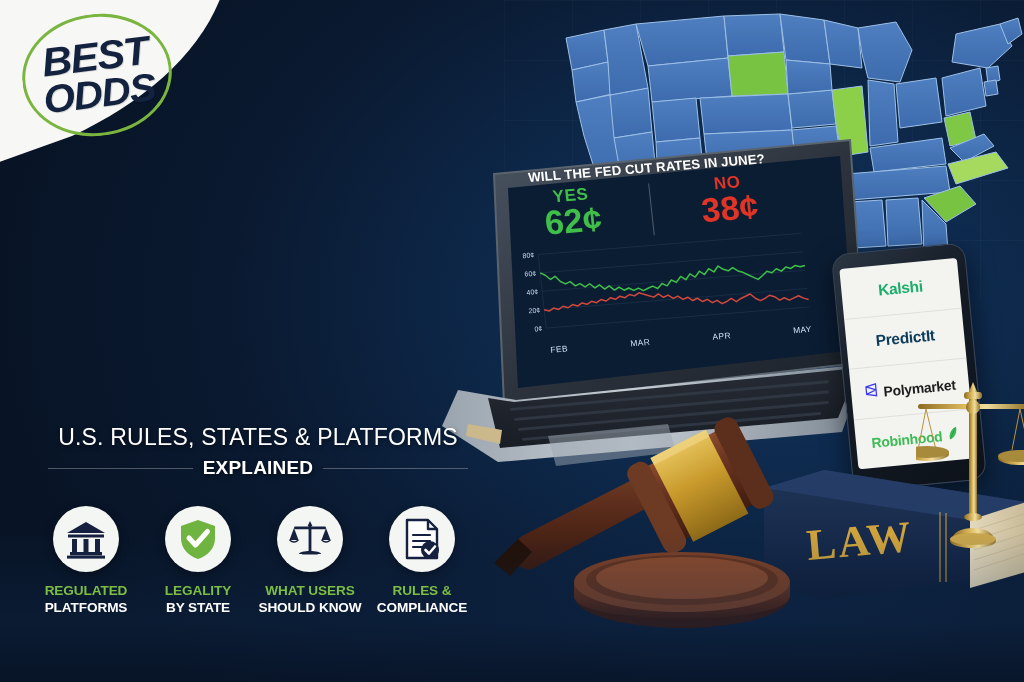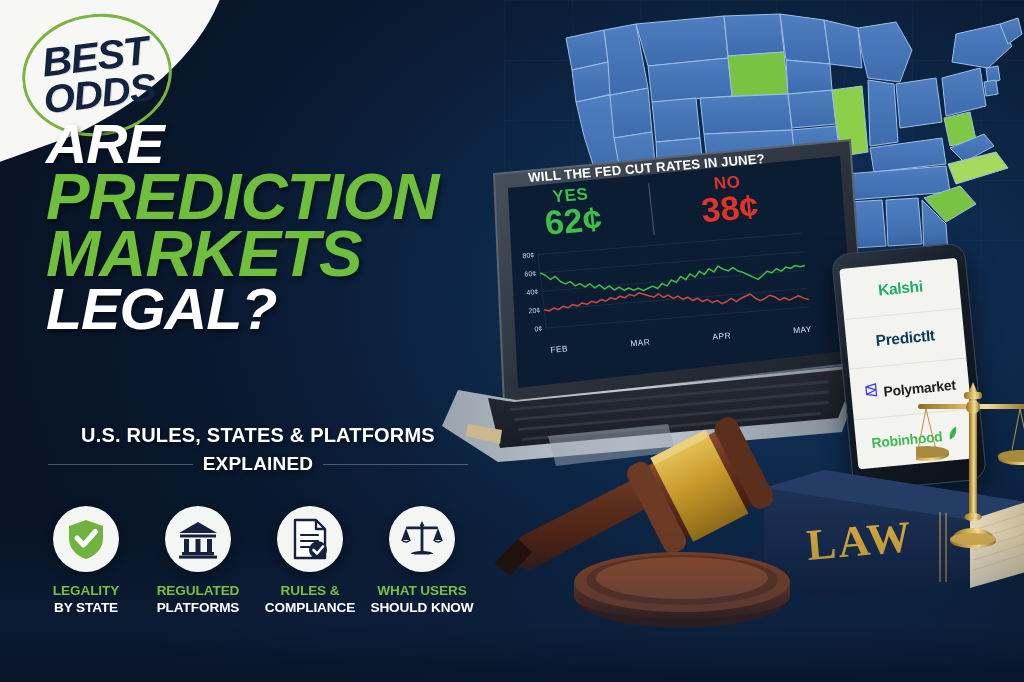--- a/index.html
+++ b/index.html
@@ -131,21 +131,21 @@
     transform: scaleX(1.02); transform-origin: left center;
   }
   .hl-are     { font-size: 56px; color: #ffffff; text-shadow: 2px 3px 5px rgba(0,0,0,.45); }
   .hl-green   { font-size: 64px; color: #6fbe3c; text-shadow: 2px 3px 5px rgba(0,0,0,.45); margin-top: 2px; }
   .hl-markets { font-size: 64px; color: #6fbe3c; text-shadow: 2px 3px 5px rgba(0,0,0,.45); margin-top: 2px; }
   .hl-legal   { font-size: 58px; color: #ffffff; text-shadow: 2px 3px 5px rgba(0,0,0,.45); margin-top: 2px; }
 
   
   .sub { position: absolute; left: 48px; top: 424px; width: 420px; text-align: center; }
   .sub-l1 {
-    color: #ffffff; font-size: 20px; font-weight: bold; letter-spacing: .2px;
+    color: #ffffff; font-size: 23px; font-weight: normal; letter-spacing: .2px;
     white-space: nowrap; text-shadow: 1px 2px 4px rgba(0,0,0,.5);
   }
   .sub-l2row { display: flex; align-items: center; gap: 10px; margin-top: 6px; }
   .sub-rule { flex: 1; height: 1px; background: rgba(255,255,255,.28); }
   .sub-l2 {
     color: #ffffff; font-size: 19px; font-weight: bold; letter-spacing: .2px;
     white-space: nowrap; text-shadow: 1px 2px 4px rgba(0,0,0,.5);
   }
 
   
@@ -468,50 +468,31 @@
 
   <div class="logo">
     <div class="ring"></div>
     <div class="ring2"></div>
     <div class="logo-text">
       <span class="l1">BEST</span>
       <span class="l2">ODDS</span>
     </div>
   </div>
 
-  <div class="headline">
-    <span class="hl hl-are">ARE</span>
-    <span class="hl hl-green">PREDICTION</span>
-    <span class="hl hl-markets">MARKETS</span>
-    <span class="hl hl-legal">LEGAL?</span>
-  </div>
 
   <div class="sub">
     <div class="sub-l1">U.S. RULES, STATES &amp; PLATFORMS</div>
     <div class="sub-l2row">
       <div class="sub-rule"></div>
       <div class="sub-l2">EXPLAINED</div>
       <div class="sub-rule"></div>
     </div>
   </div>
 
   <div class="features">
-
-    <div class="feat">
-      <div class="feat-circle">
-        <span>
-          <svg width="40" height="42" viewBox="0 0 40 42">
-            <path d="M20 2 L37 8 V20 C37 31 29 38 20 41 C11 38 3 31 3 20 V8 Z" fill="#6fb341"></path>
-            <path d="M11 20 L17.5 27 L29.5 13.5" fill="none" stroke="#ffffff" stroke-width="5" stroke-linecap="round" stroke-linejoin="round"></path>
-          </svg>
-        </span>
-      </div>
-      <div class="feat-l1">LEGALITY</div>
-      <div class="feat-l2">BY STATE</div>
-    </div>
 
     <div class="feat">
       <div class="feat-circle">
         <span>
           <svg width="42" height="40" viewBox="0 0 42 40">
             <path d="M21 3 L40 14 H2 Z" fill="#16213f"></path>
             <rect x="3" y="15.5" width="36" height="3" fill="#16213f"></rect>
             <rect x="7" y="20" width="5" height="13" fill="#16213f"></rect>
             <rect x="18.5" y="20" width="5" height="13" fill="#16213f"></rect>
             <rect x="30" y="20" width="5" height="13" fill="#16213f"></rect>
@@ -520,35 +501,28 @@
           </svg>
         </span>
       </div>
       <div class="feat-l1">REGULATED</div>
       <div class="feat-l2">PLATFORMS</div>
     </div>
 
     <div class="feat">
       <div class="feat-circle">
         <span>
-          <svg width="38" height="42" viewBox="0 0 38 42">
-            <path d="M4 2 H25 L34 11 V40 H4 Z" fill="#ffffff" stroke="#16213f" stroke-width="2.4" stroke-linejoin="round"></path>
-            <path d="M25 2 V11 H34" fill="none" stroke="#16213f" stroke-width="2.4" stroke-linejoin="round"></path>
-            <g stroke="#16213f" stroke-width="2.2" stroke-linecap="round">
-              <path d="M10 17 H27"></path>
-                <path d="M10 23 H27"></path>
-                <path d="M10 29 H20"></path>
-            </g>
-            <circle cx="27" cy="32" r="9" fill="#16213f"></circle>
-            <path d="M22.5 32 L26 35.5 L32 28.5" fill="none" stroke="#ffffff" stroke-width="2.6" stroke-linecap="round" stroke-linejoin="round"></path>
+          <svg width="40" height="42" viewBox="0 0 40 42">
+            <path d="M20 2 L37 8 V20 C37 31 29 38 20 41 C11 38 3 31 3 20 V8 Z" fill="#6fb341"></path>
+            <path d="M11 20 L17.5 27 L29.5 13.5" fill="none" stroke="#ffffff" stroke-width="5" stroke-linecap="round" stroke-linejoin="round"></path>
           </svg>
         </span>
       </div>
-      <div class="feat-l1">RULES &amp;</div>
-      <div class="feat-l2">COMPLIANCE</div>
+      <div class="feat-l1">LEGALITY</div>
+      <div class="feat-l2">BY STATE</div>
     </div>
 
     <div class="feat">
       <div class="feat-circle">
         <span>
           <svg width="42" height="40" viewBox="0 0 42 40">
             <g fill="#16213f">
               <rect x="19.6" y="6" width="2.8" height="27"></rect>
               <path d="M21 2 L23.4 7 H18.6 Z"></path>
               <rect x="5" y="7.6" width="32" height="2.6" rx="1.3"></rect>
@@ -561,15 +535,35 @@
               <path d="M0.5 21 Q5 25 9.5 21"></path>
               <path d="M32.5 21 Q37 25 41.5 21"></path>
             </g>
           </svg>
         </span>
       </div>
       <div class="feat-l1">WHAT USERS</div>
       <div class="feat-l2">SHOULD KNOW</div>
     </div>
 
+    <div class="feat">
+      <div class="feat-circle">
+        <span>
+          <svg width="38" height="42" viewBox="0 0 38 42">
+            <path d="M4 2 H25 L34 11 V40 H4 Z" fill="#ffffff" stroke="#16213f" stroke-width="2.4" stroke-linejoin="round"></path>
+            <path d="M25 2 V11 H34" fill="none" stroke="#16213f" stroke-width="2.4" stroke-linejoin="round"></path>
+            <g stroke="#16213f" stroke-width="2.2" stroke-linecap="round">
+              <path d="M10 17 H27"></path>
+                <path d="M10 23 H27"></path>
+                <path d="M10 29 H20"></path>
+            </g>
+            <circle cx="27" cy="32" r="9" fill="#16213f"></circle>
+            <path d="M22.5 32 L26 35.5 L32 28.5" fill="none" stroke="#ffffff" stroke-width="2.6" stroke-linecap="round" stroke-linejoin="round"></path>
+          </svg>
+        </span>
+      </div>
+      <div class="feat-l1">RULES &amp;</div>
+      <div class="feat-l2">COMPLIANCE</div>
+    </div>
+
   </div>
 
 </div>
 
 </body></html>

